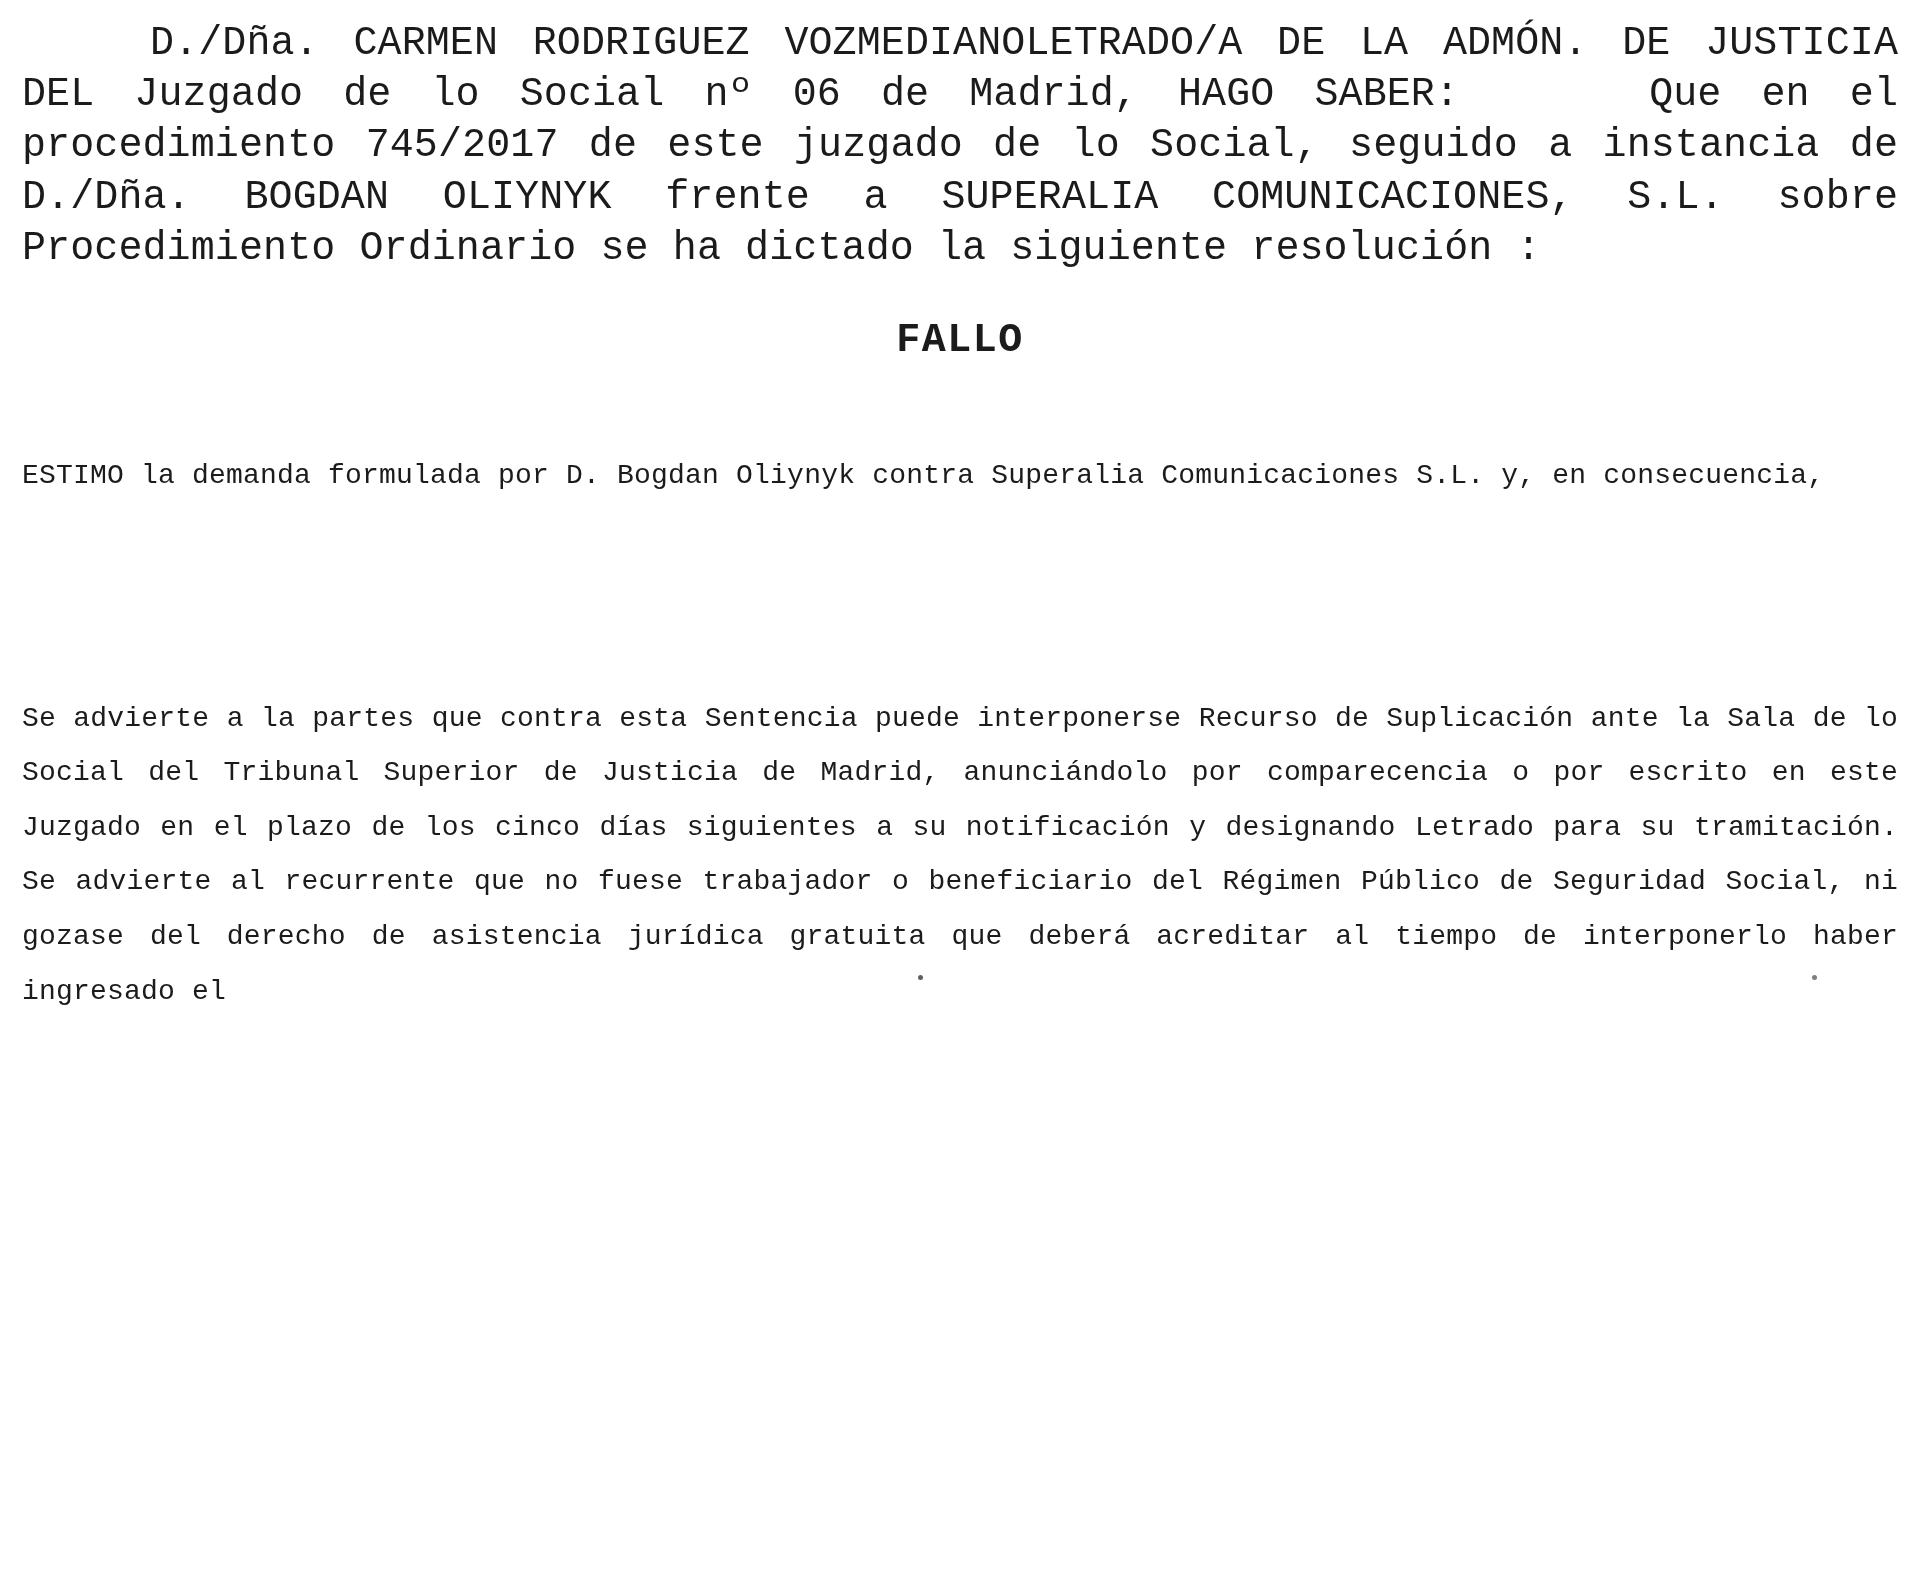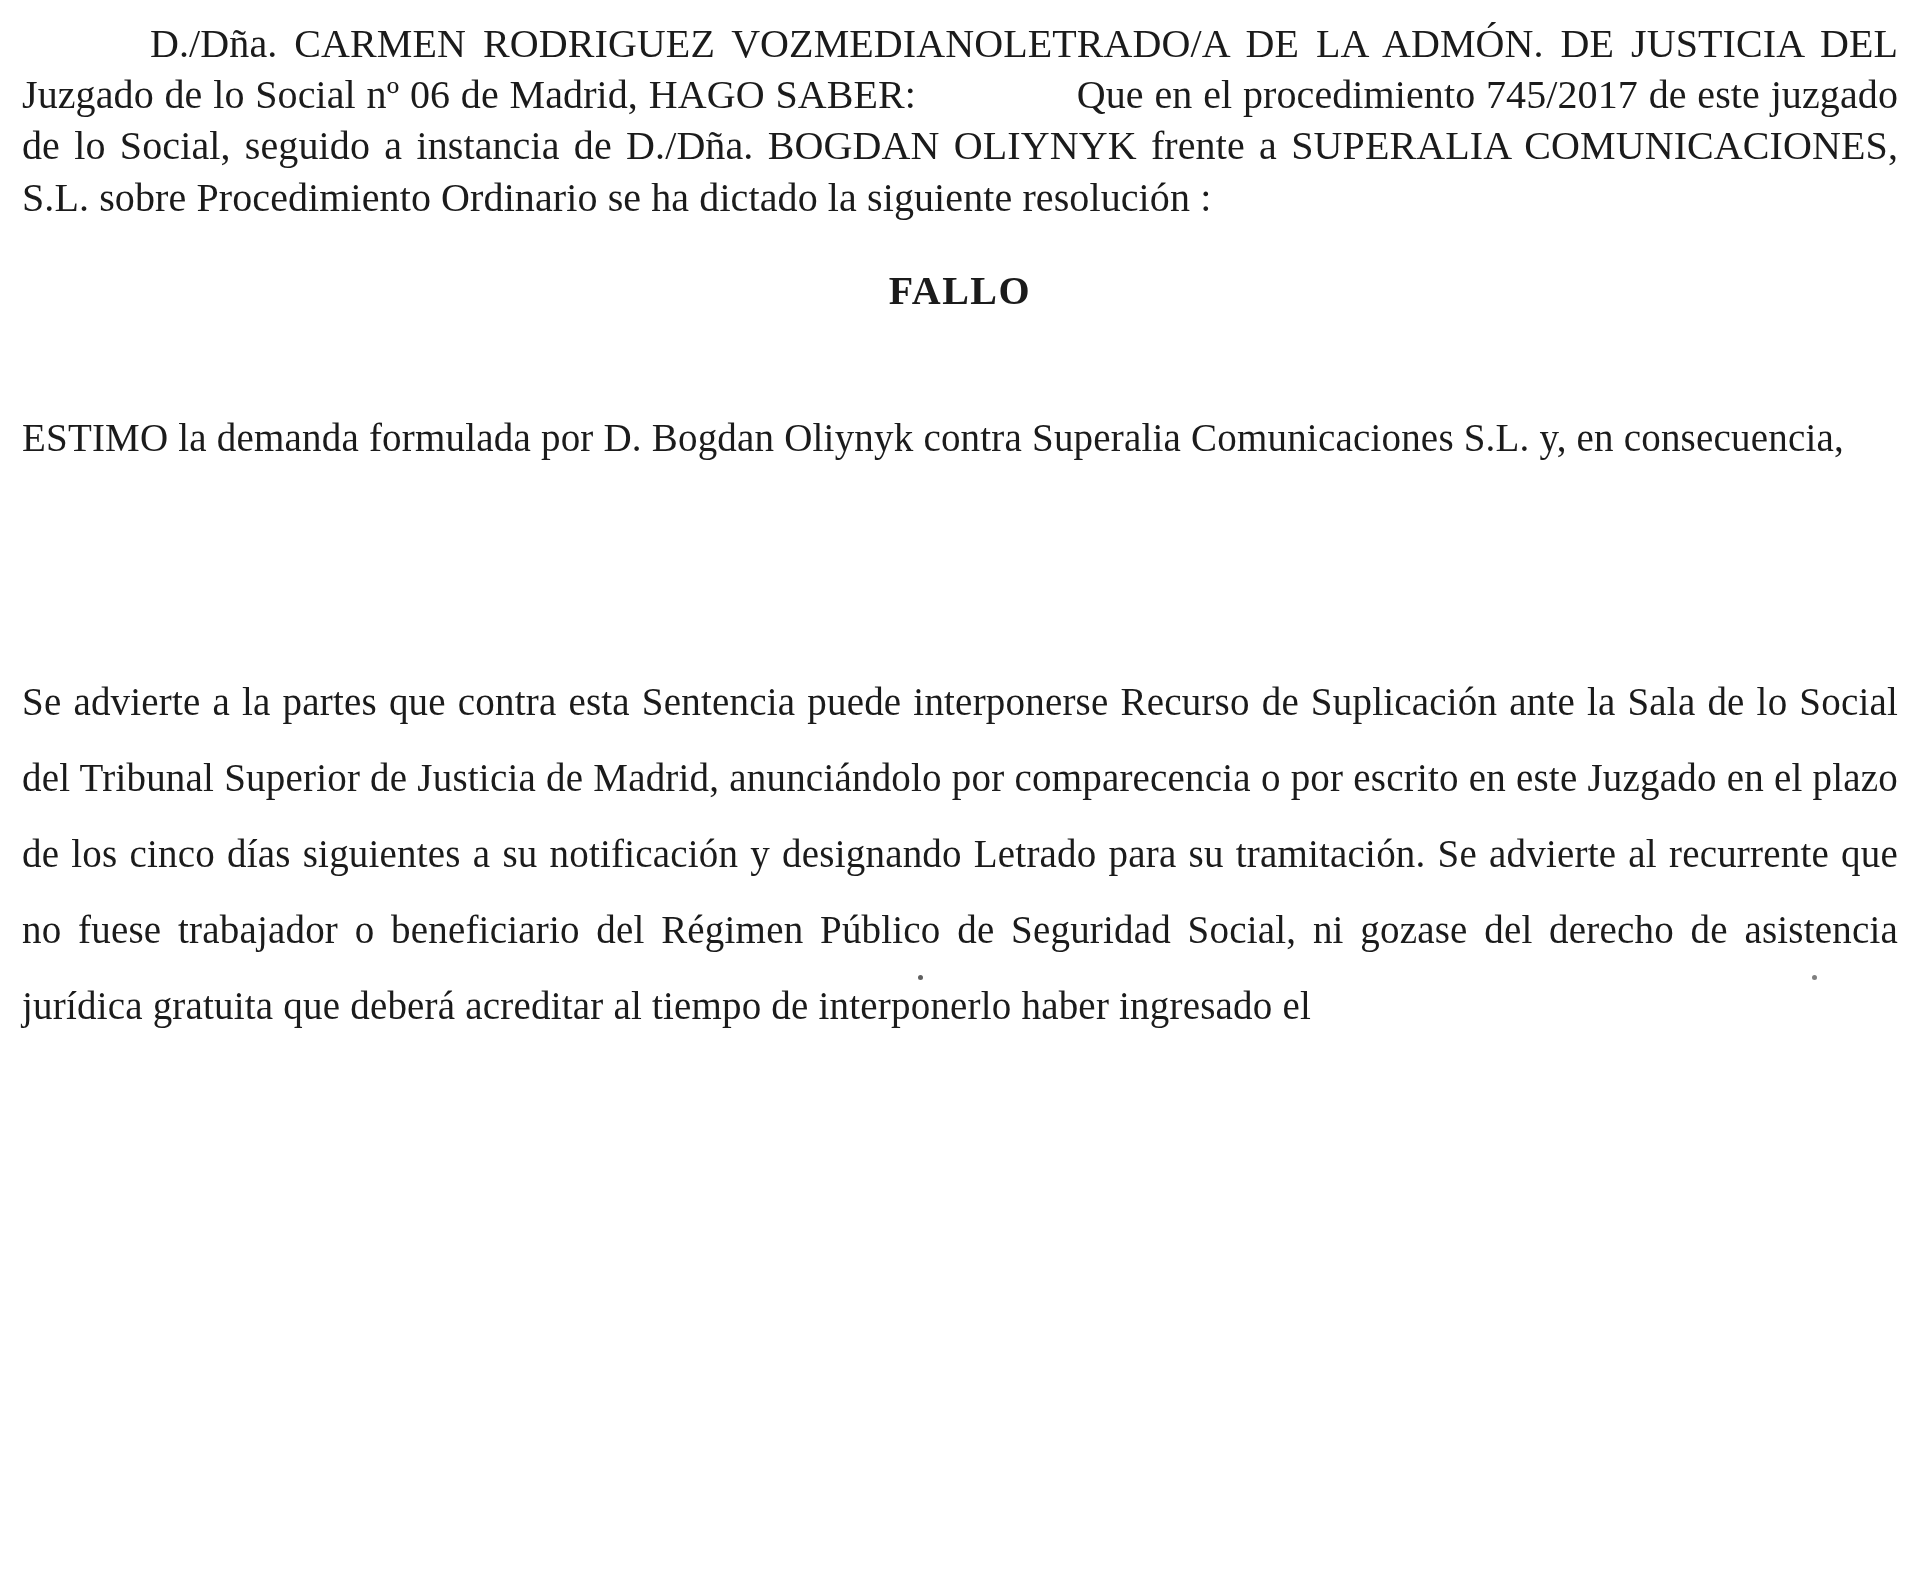--- a/index.html
+++ b/index.html
@@ -13,20 +13,21 @@
     font-family: "Liberation Serif", "DejaVu Serif", serif;
     color: #1b1b1b;
     overflow: hidden;
   }
   .page {
     position: relative;
     width: 1924px;
     height: 1580px;
     padding: 0;
     box-sizing: border-box;
+    font-family: Liberation Mono, monospace;
   }
   .doc-body {
     position: absolute;
     left: 22px;
     top: 18px;
     width: 1876px;
   }
   
   .para-head {
     font-size: 40px;
@@ -44,21 +45,21 @@
     width: 150px;
   }
   .fallo {
     margin-top: 44px;
     text-align: center;
     font-size: 40px;
     font-weight: bold;
     letter-spacing: 1.5px;
   }
   .para {
-    font-size: 39px;
+    font-size: 28px;
     line-height: 1.62;
     text-align: justify;
     margin: 0;
     letter-spacing: 0.2px;
   }
   .para.spaced {
     line-height: 1.95;
   }
   .gap-1 { height: 86px; }
   .gap-2 { height: 92px; }

